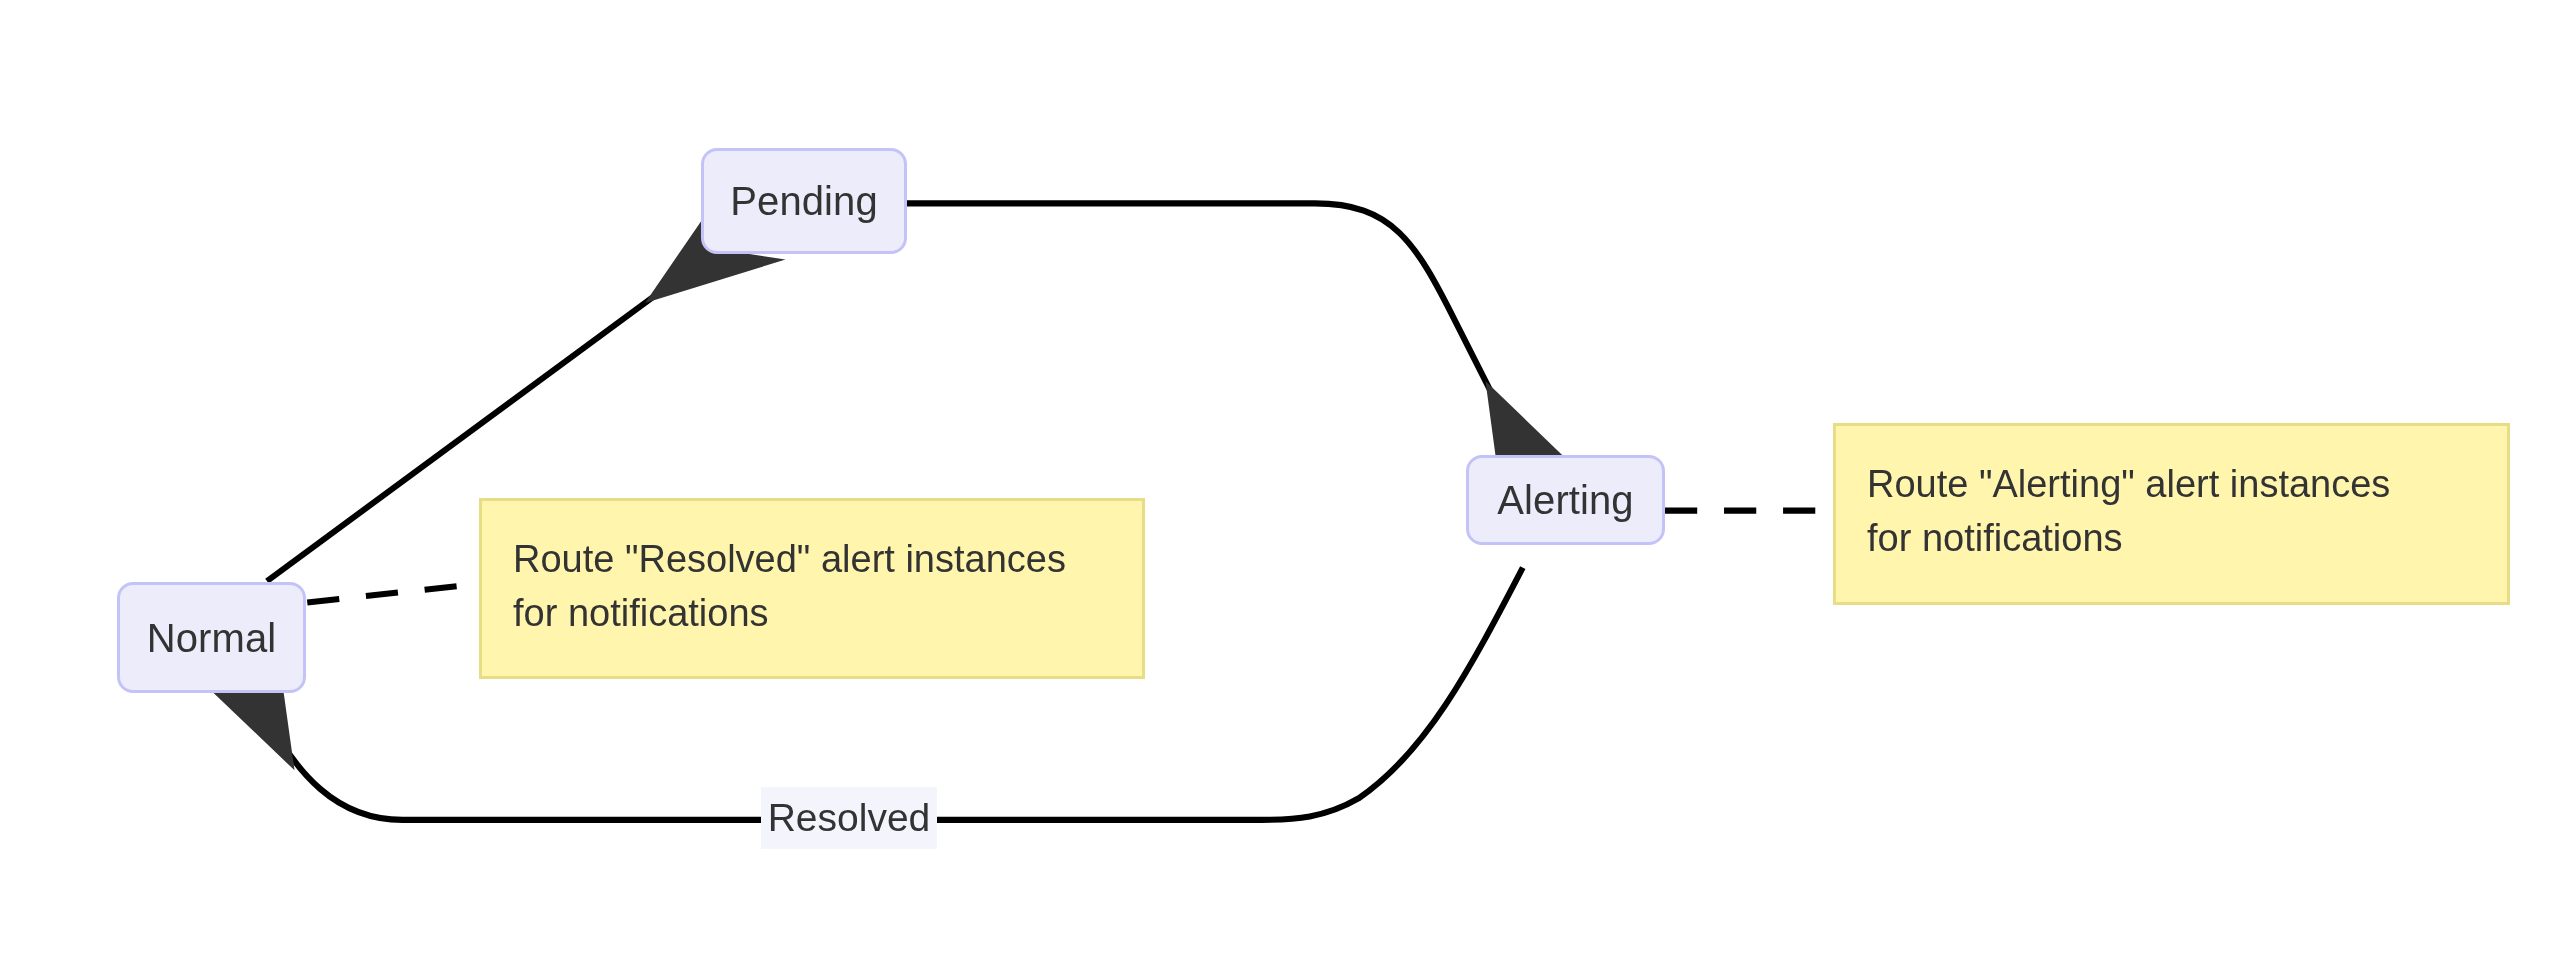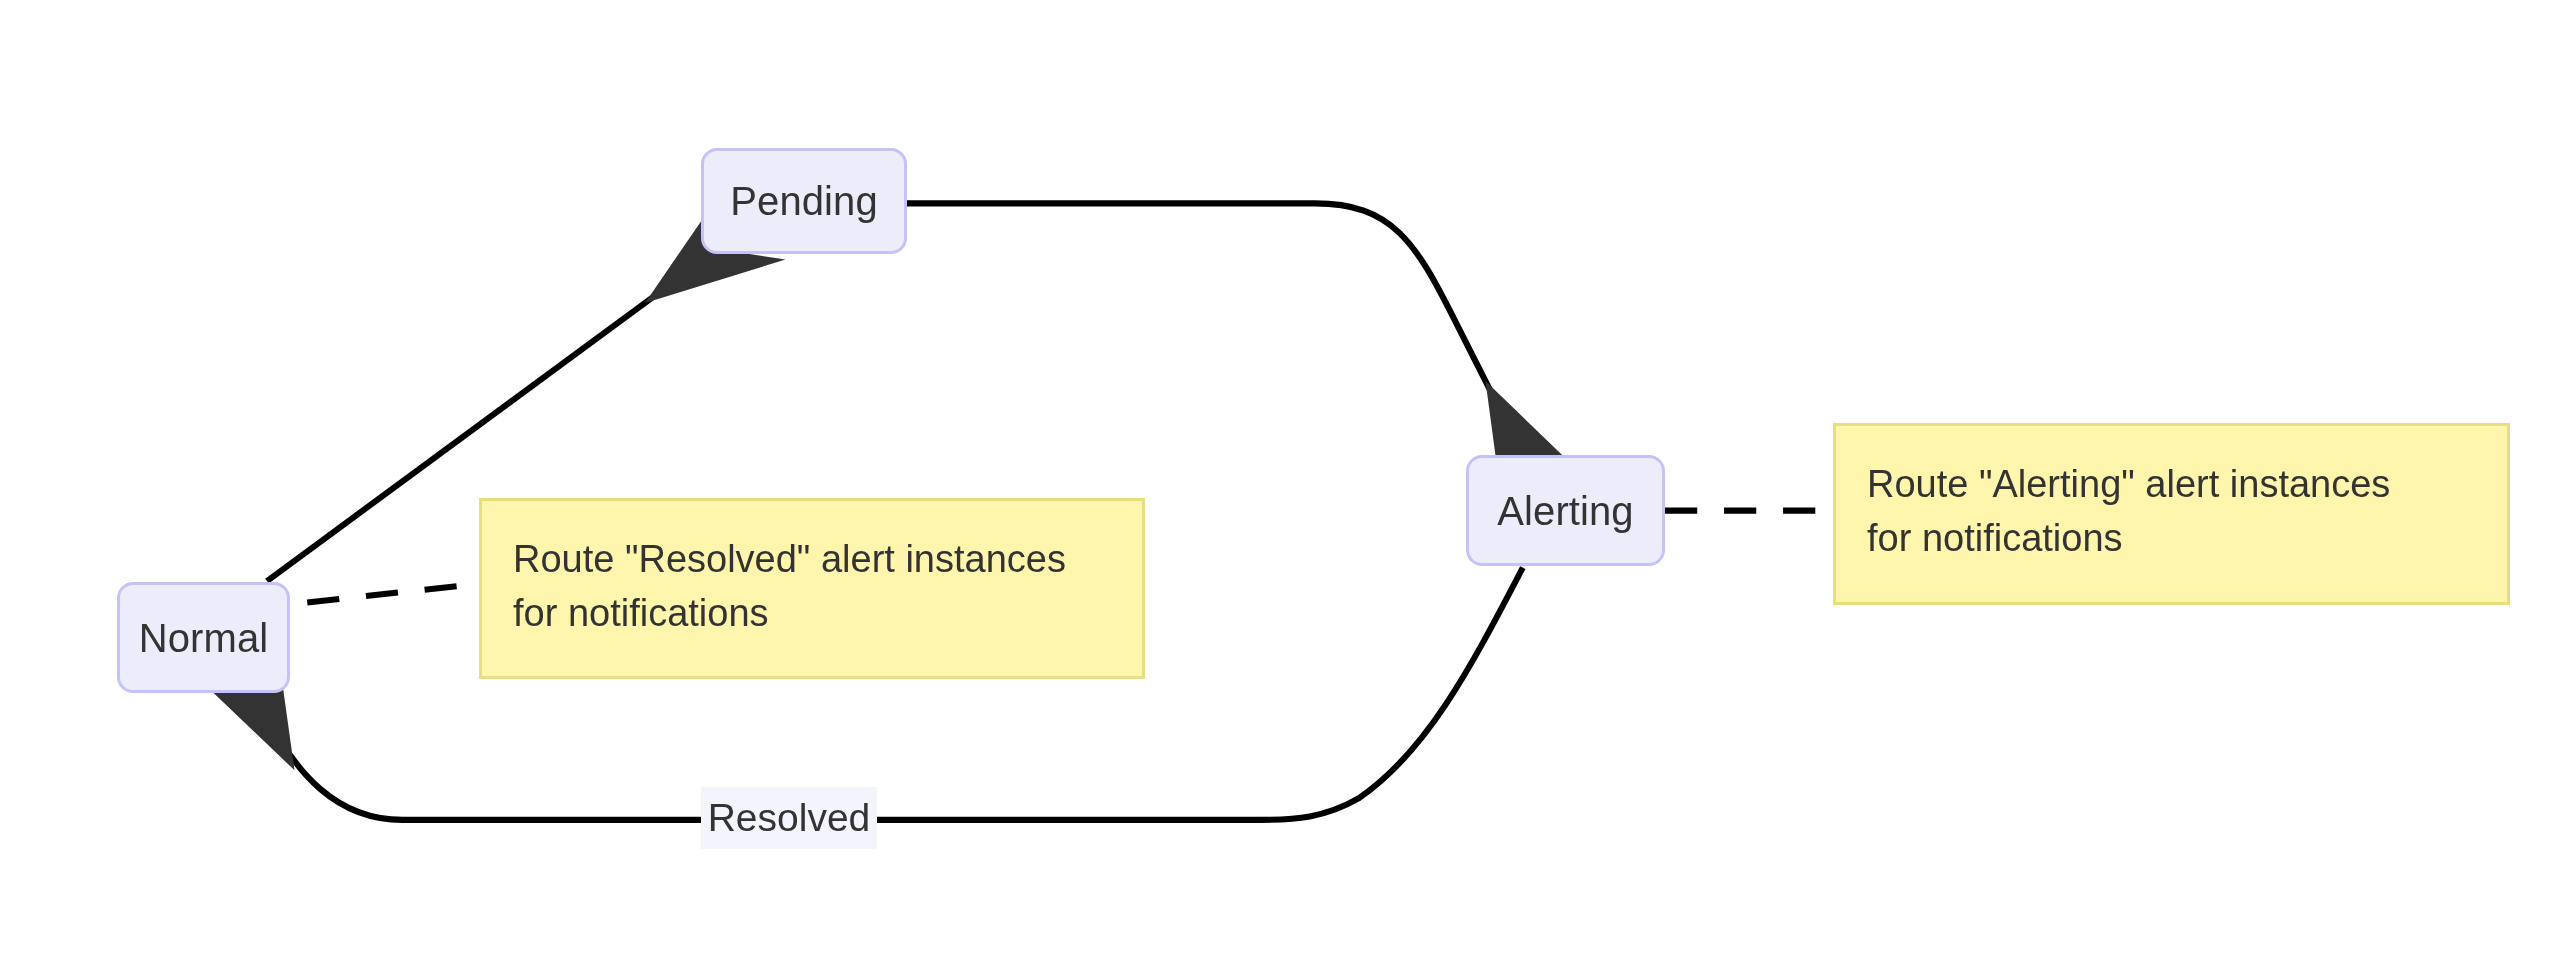--- a/index.html
+++ b/index.html
@@ -76,40 +76,40 @@
 
     <path d="M 1352,303 L 1960,303 C 2075,303 2110,360 2170,480 L 2255,648" fill="none" stroke="#000000" stroke-width="9" marker-end="url(#arrowbarb)"></path>
 
     <path d="M 2270,846 C 2190,1000 2125,1122 2025,1190 C 1975,1219 1930,1222 1880,1222 L 600,1222 C 500,1222 440,1150 398,1068" fill="none" stroke="#000000" stroke-width="9" marker-end="url(#arrowbarb)"></path>
 
     <path d="M 458,898 L 714,870" fill="none" stroke="#000000" stroke-width="9" stroke-dasharray="48,40"></path>
 
     <path d="M 2482,761 L 2732,761" fill="none" stroke="#000000" stroke-width="9" stroke-dasharray="48,40"></path>
   </svg>
 
-  <div class="node" style="left:117px; top:582px; width:173px; height:111px;">
+  <div class="node" style="left:117px; top:582px; width:189px; height:111px;">
     <span>Normal</span>
   </div>
 
   <div class="node" style="left:701px; top:148px; width:206px; height:106px;">
     <span>Pending</span>
   </div>
 
-  <div class="node" style="left:1466px; top:455px; width:199px; height:111px;">
+  <div class="node" style="left:1466px; top:455px; width:199px; height:90px;">
     <span>Alerting</span>
   </div>
 
   <div class="note" style="left:479px; top:498px; width:666px; height:181px;">
     <span class="note-line">Route "Resolved" alert instances</span>
     <span class="note-line">for notifications</span>
   </div>
 
   <div class="note" style="left:1833px; top:423px; width:677px; height:182px;">
     <span class="note-line">Route "Alerting" alert instances</span>
     <span class="note-line">for notifications</span>
   </div>
 
-  <div class="edge-label" style="left:701px; top:787px;">
+  <div class="edge-label" style="left:761px; top:787px;">
     <span>Resolved</span>
   </div>
 
 </div>
 
 
 </body></html>

